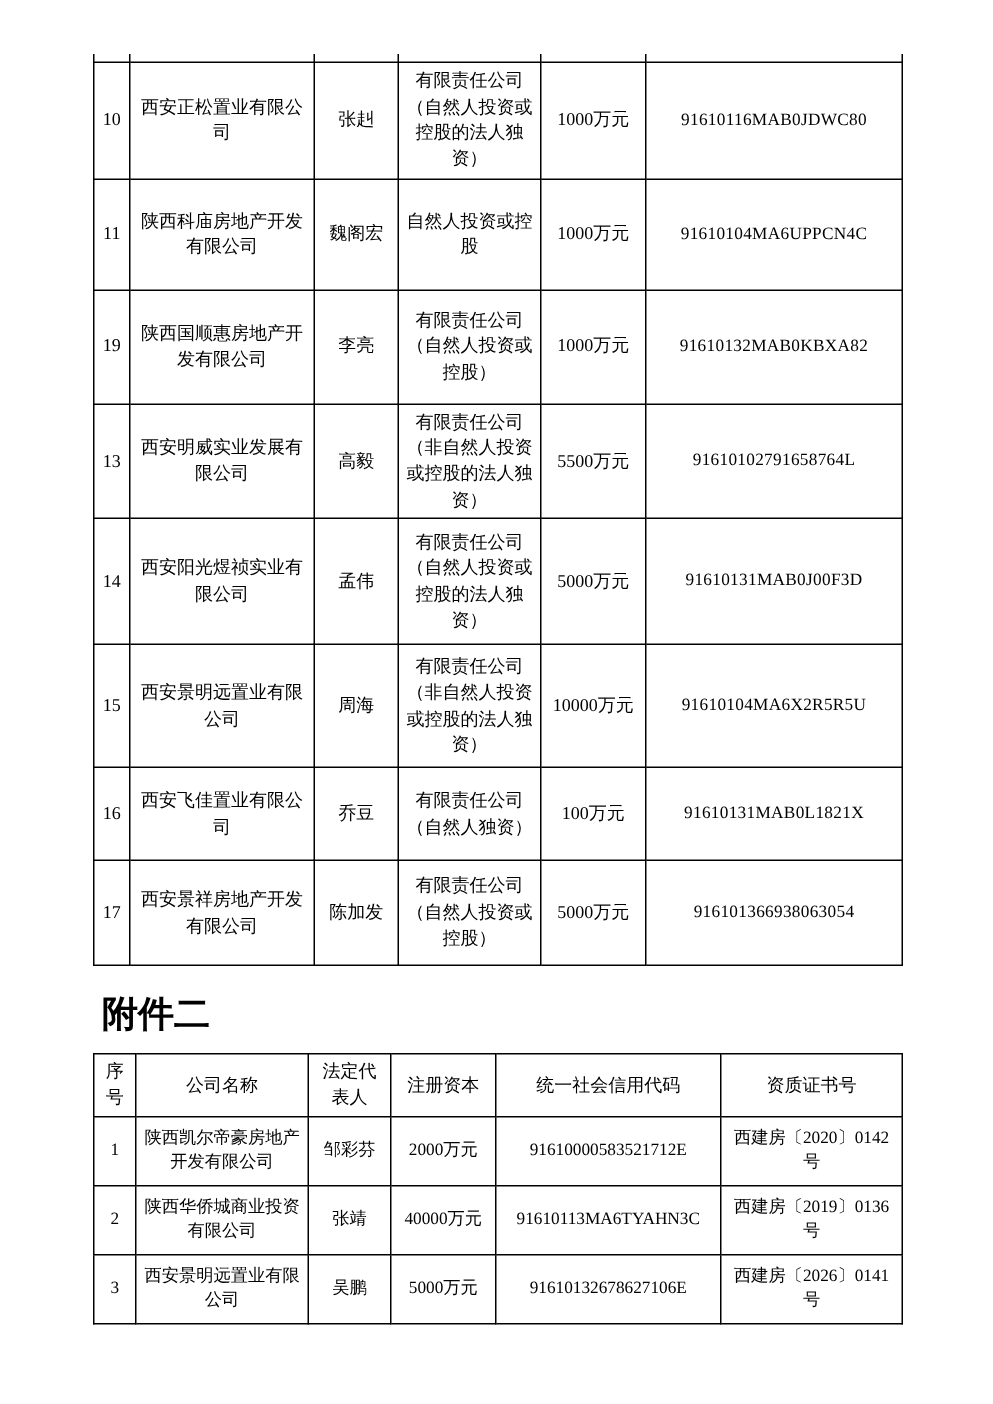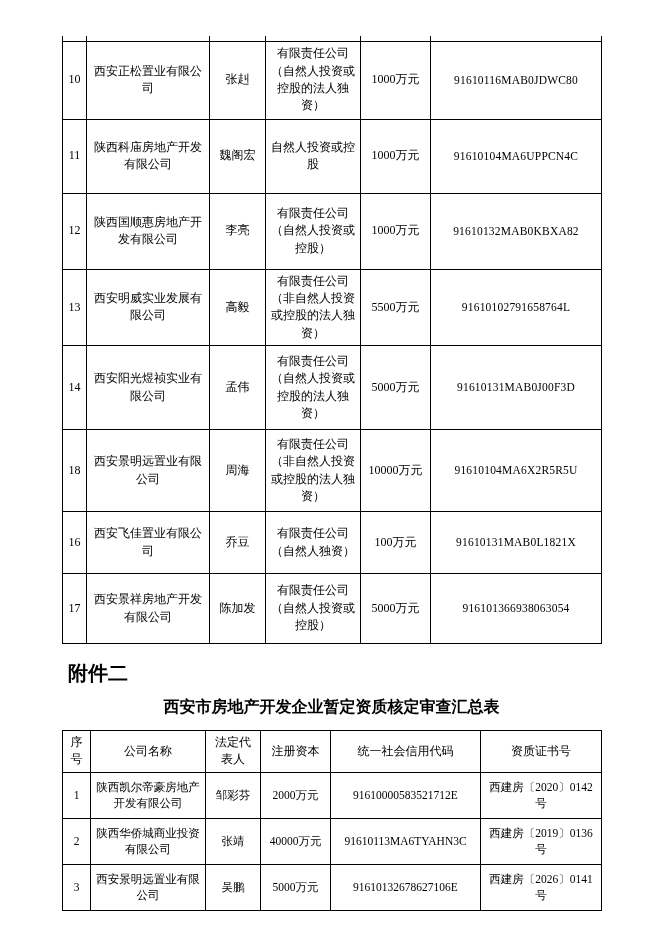--- a/index.html
+++ b/index.html
@@ -36,21 +36,21 @@
     font-weight: normal;
   }
   
   tr.clip td {
     border-top: none;
     height: 5px;
     padding: 0;
   }
   .t1 .code { font-size: 11.5px; letter-spacing: 0.2px; }
   .attach-heading {
-    font-size: 20px;
+    font-size: 24px;
     font-weight: bold;
     margin: 16px 0 10px 6px;
   }
   .summary-title {
     font-size: 16px;
     font-weight: bold;
     text-align: center;
     width: 539px;
     margin: 0 0 12px 0;
   }
@@ -102,21 +102,21 @@
       </tr>
       <tr class="r11">
         <td>11</td>
         <td>陕西科庙房地产开发有限公司</td>
         <td>魏阁宏</td>
         <td>自然人投资或控股</td>
         <td>1000万元</td>
         <td class="code">91610104MA6UPPCN4C</td>
       </tr>
       <tr class="r12">
-        <td>12</td>
+        <td>19</td>
         <td>陕西国顺惠房地产开发有限公司</td>
         <td>李亮</td>
         <td>有限责任公司（自然人投资或控股）</td>
         <td>1000万元</td>
         <td class="code">91610132MAB0KBXA82</td>
       </tr>
       <tr class="r13">
         <td>13</td>
         <td>西安明威实业发展有限公司</td>
         <td>高毅</td>
@@ -126,21 +126,21 @@
       </tr>
       <tr class="r14">
         <td>14</td>
         <td>西安阳光煜祯实业有限公司</td>
         <td>孟伟</td>
         <td>有限责任公司（自然人投资或控股的法人独资）</td>
         <td>5000万元</td>
         <td class="code">91610131MAB0J00F3D</td>
       </tr>
       <tr class="r15">
-        <td>18</td>
+        <td>15</td>
         <td>西安景明远置业有限公司</td>
         <td>周海</td>
         <td>有限责任公司（非自然人投资或控股的法人独资）</td>
         <td>10000万元</td>
         <td class="code">91610104MA6X2R5R5U</td>
       </tr>
       <tr class="r16">
         <td>16</td>
         <td>西安飞佳置业有限公司</td>
         <td>乔豆</td>
@@ -154,21 +154,20 @@
         <td>陈加发</td>
         <td>有限责任公司（自然人投资或控股）</td>
         <td>5000万元</td>
         <td class="code">916101366938063054</td>
       </tr>
     </tbody>
   </table>
 
   <div class="attach-heading">附件二</div>
 
-  <div class="summary-title">西安市房地产开发企业暂定资质核定审查汇总表</div>
 
   <table class="t2">
     <colgroup>
       <col style="width:28px">
       <col style="width:115px">
       <col style="width:55px">
       <col style="width:70px">
       <col style="width:150px">
       <col style="width:121px">
     </colgroup>

